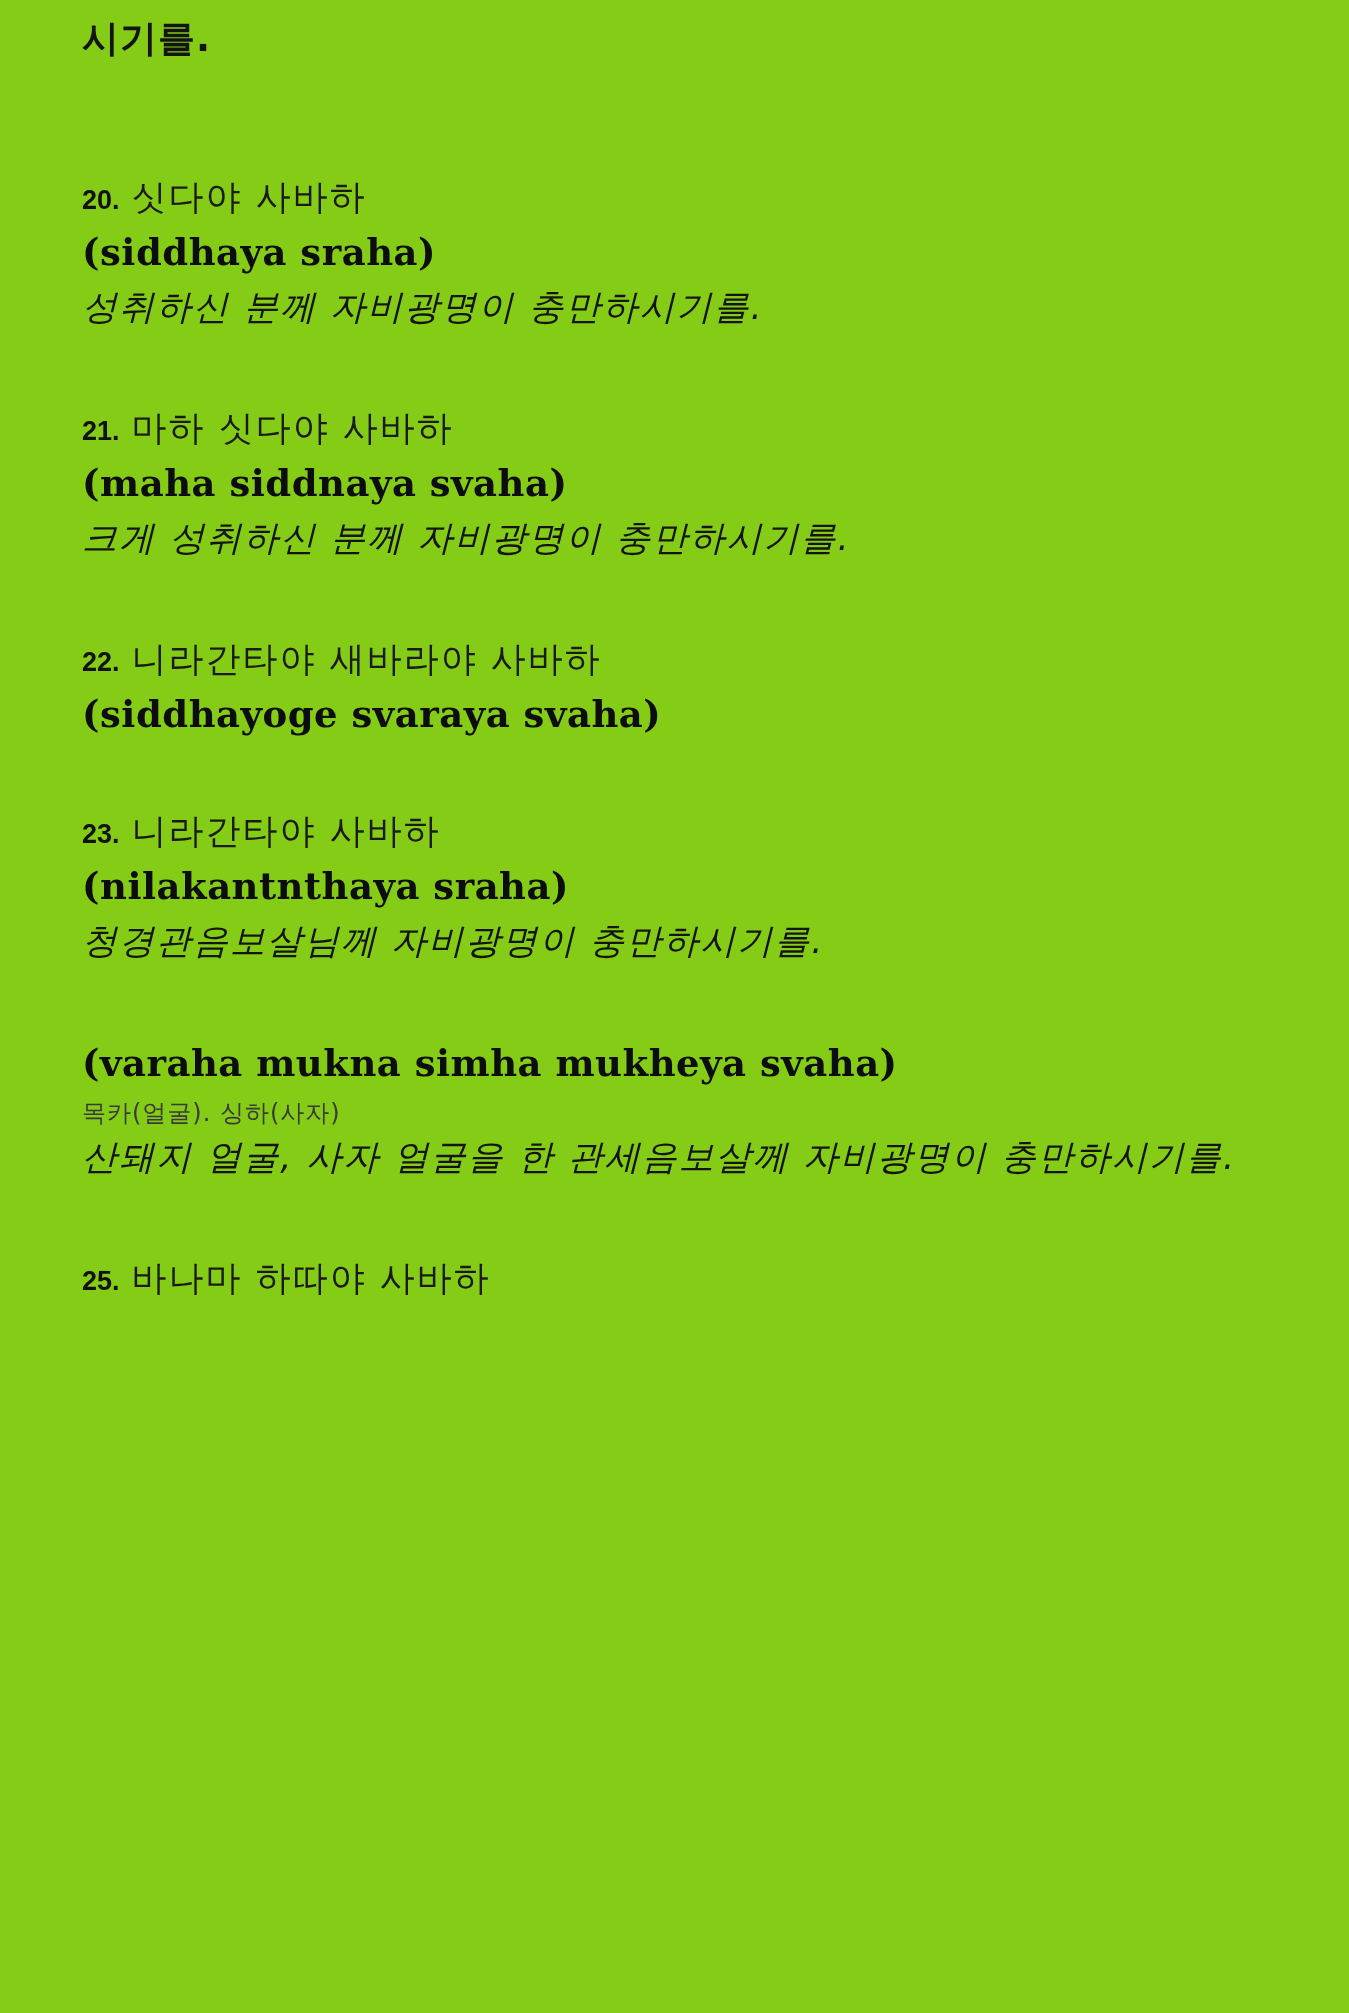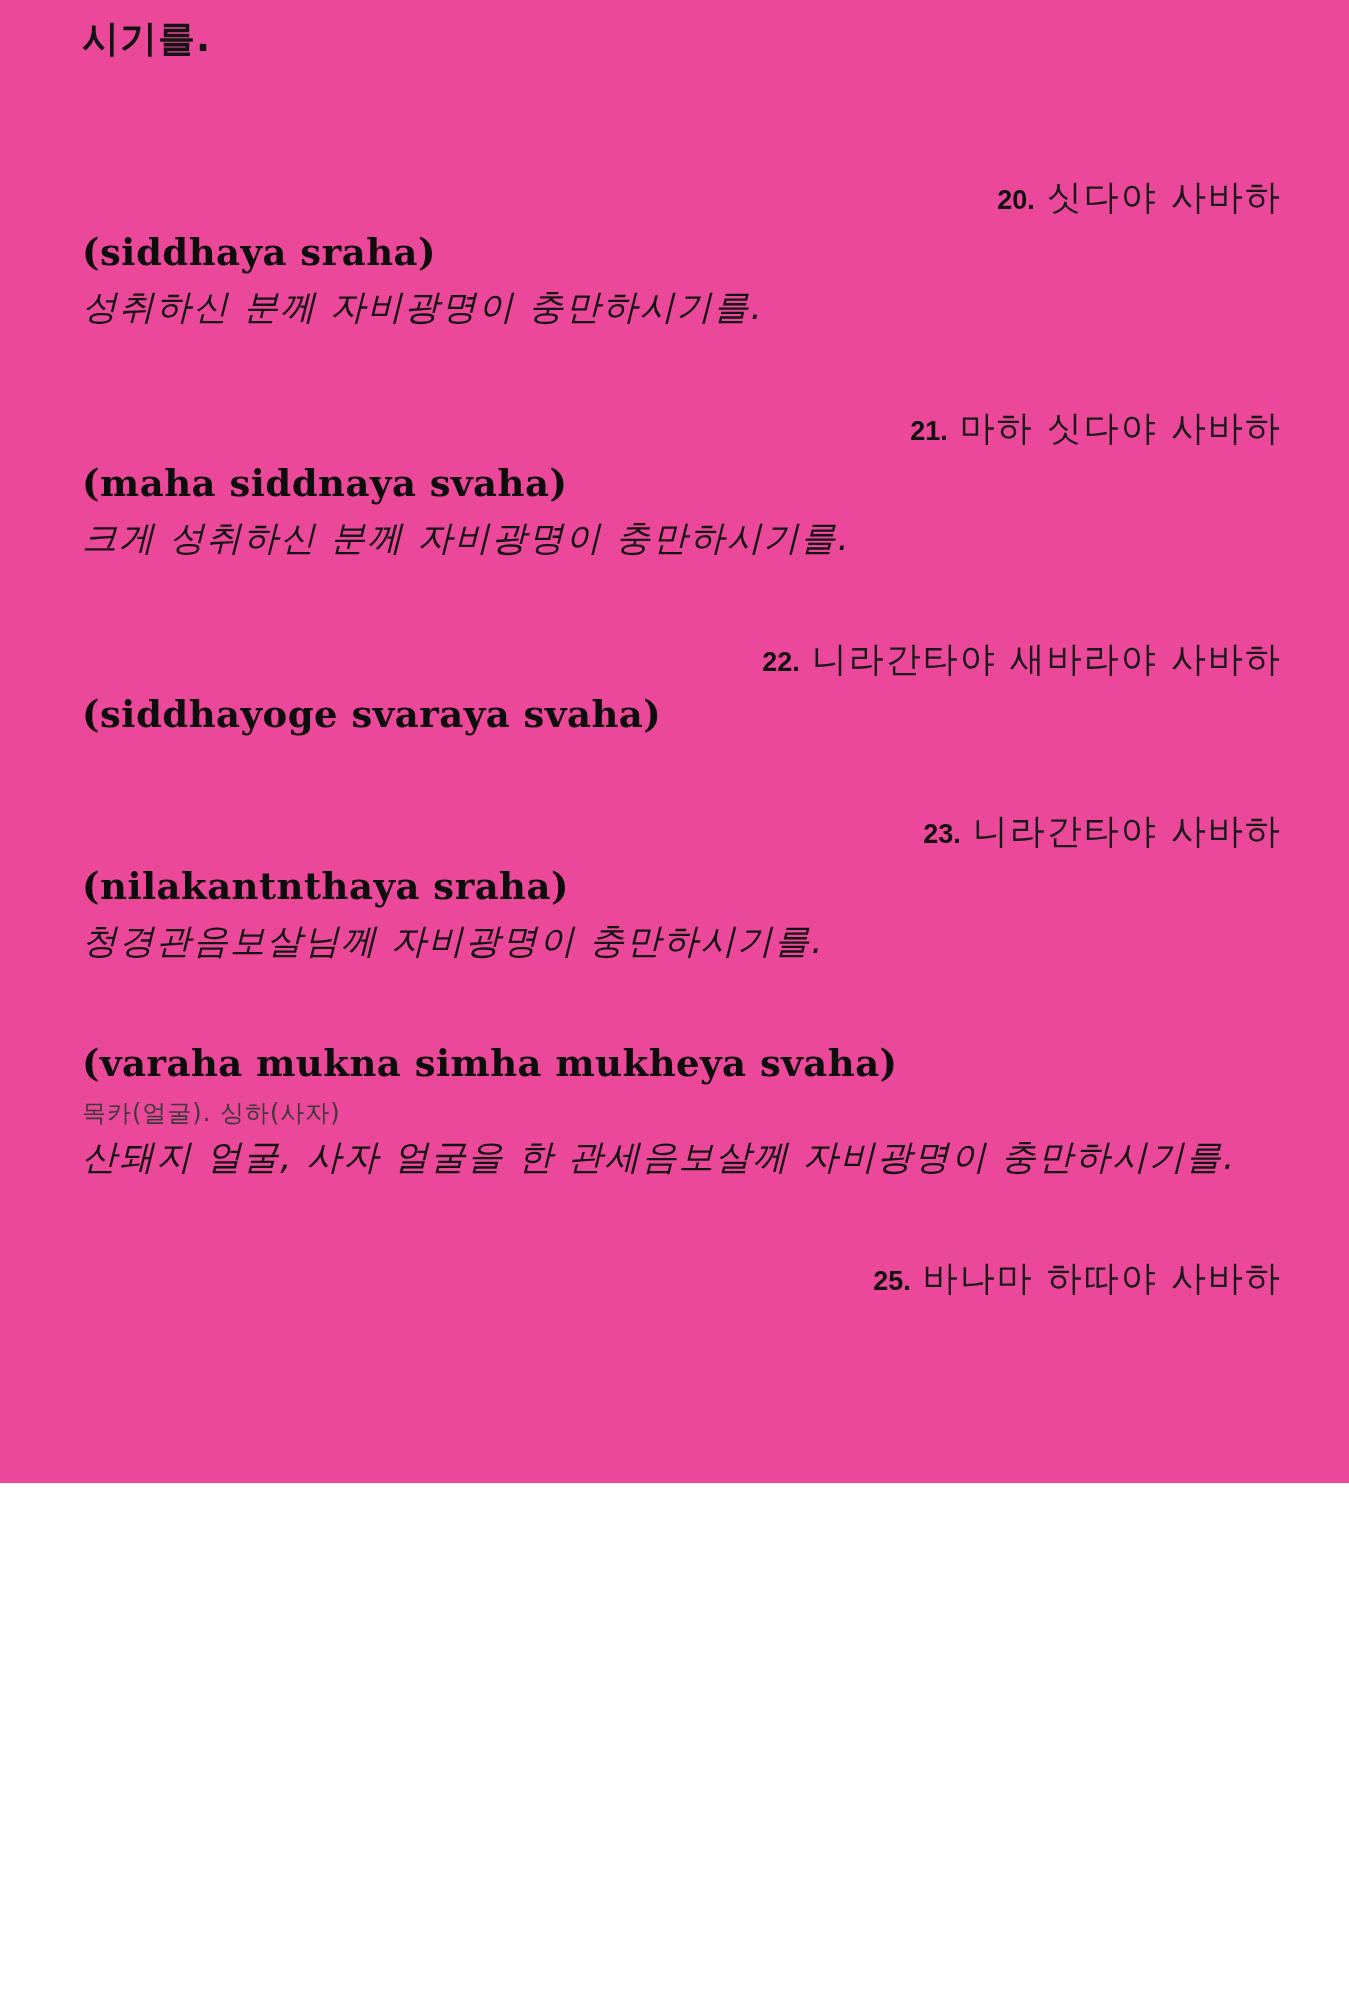--- a/index.html
+++ b/index.html
@@ -10,22 +10,22 @@
   body {
     width: 1349px;
     height: 2013px;
     font-family: "Liberation Serif", serif;
     color: #111111;
     overflow: hidden;
   }
   .page {
     position: relative;
     width: 1349px;
-    height: 1483px;
-    background: #ec4899;
+    height: 2013px;
+    background: #84cc16;
     padding: 0;
     box-sizing: border-box;
   }
   .content {
     position: absolute;
     left: 82px;
     top: 0px;
     width: 1200px;
   }
 
@@ -49,21 +49,20 @@
 
   
   .ko-line {
     font-family: "DejaVu Sans", sans-serif;
     font-size: 35px;
     font-weight: 500;
     color: #1a1a1a;
     letter-spacing: 2px;
     line-height: 1.25;
     white-space: nowrap;
-    text-align: right;
   }
   .num {
     font-family: "Liberation Sans", sans-serif;
     font-size: 27px;
     font-weight: 700;
     color: #111;
     letter-spacing: 0;
     margin-right: 12px;
   }
 

